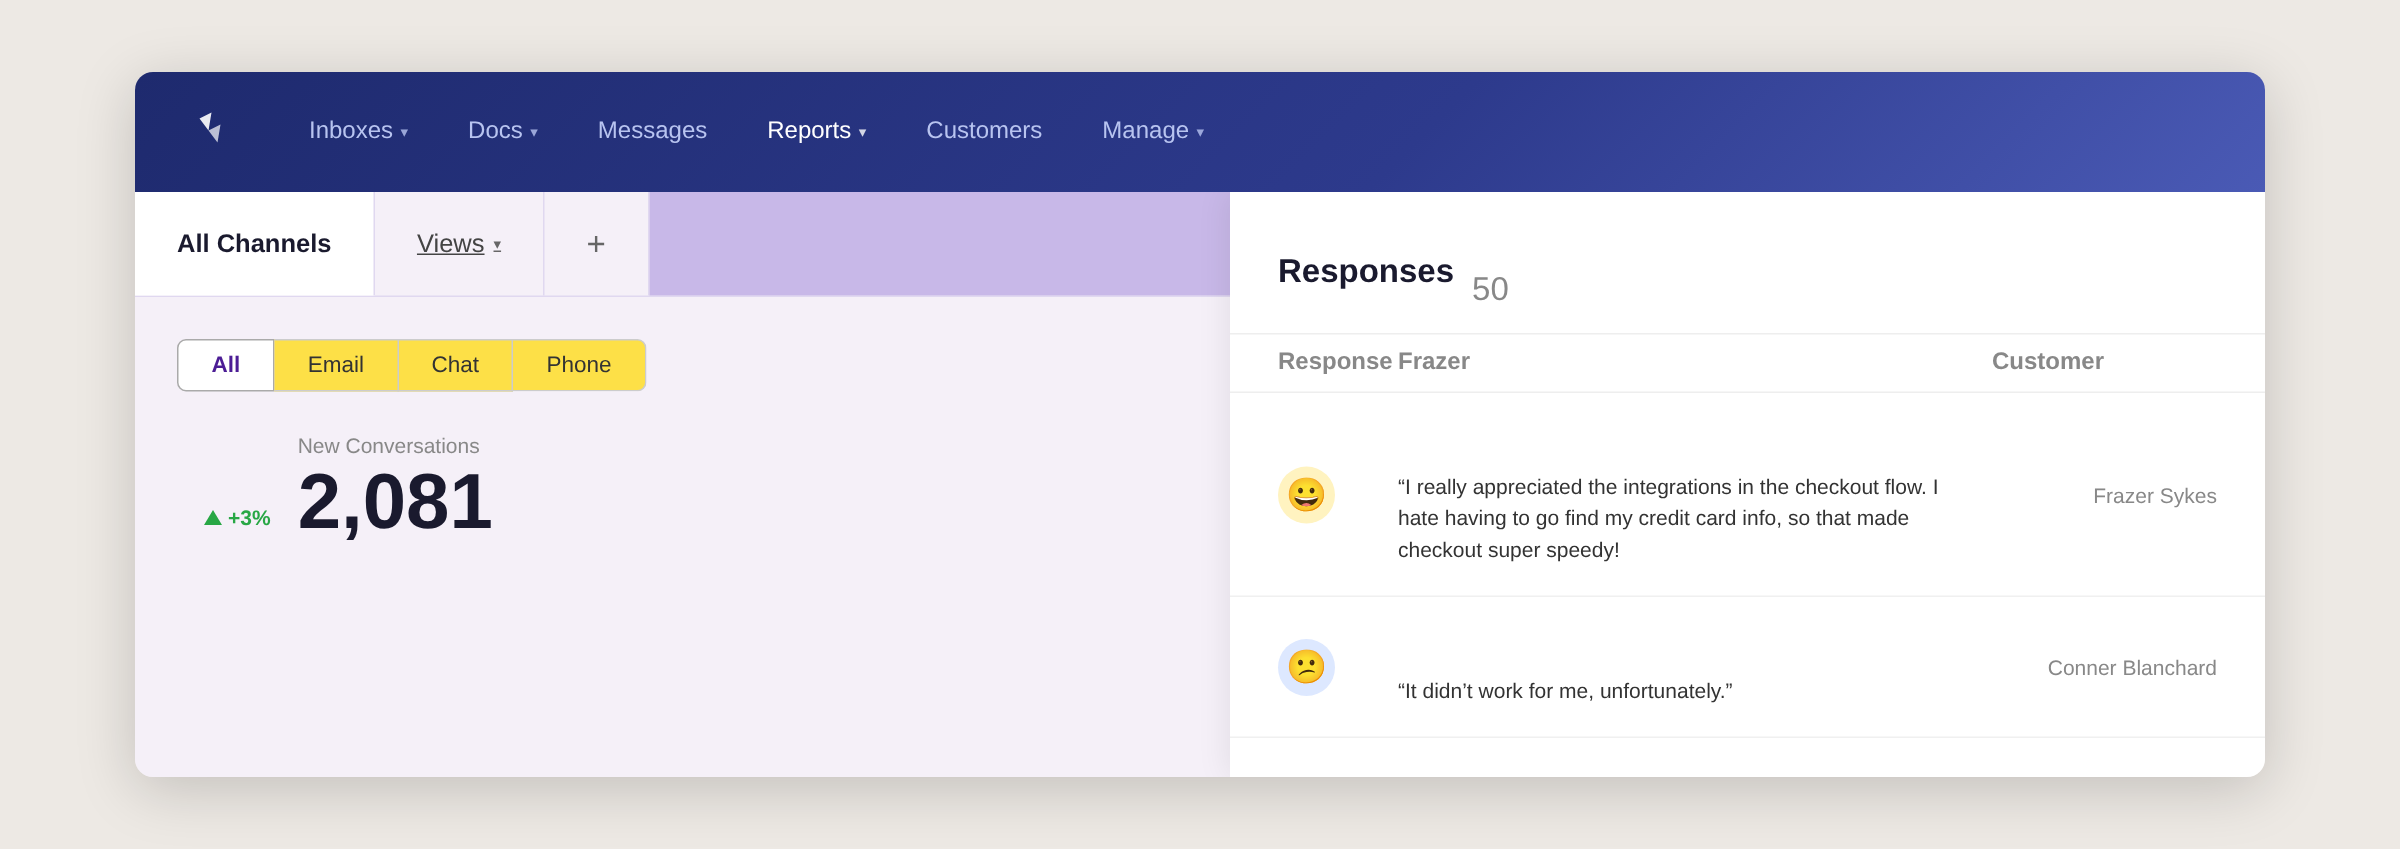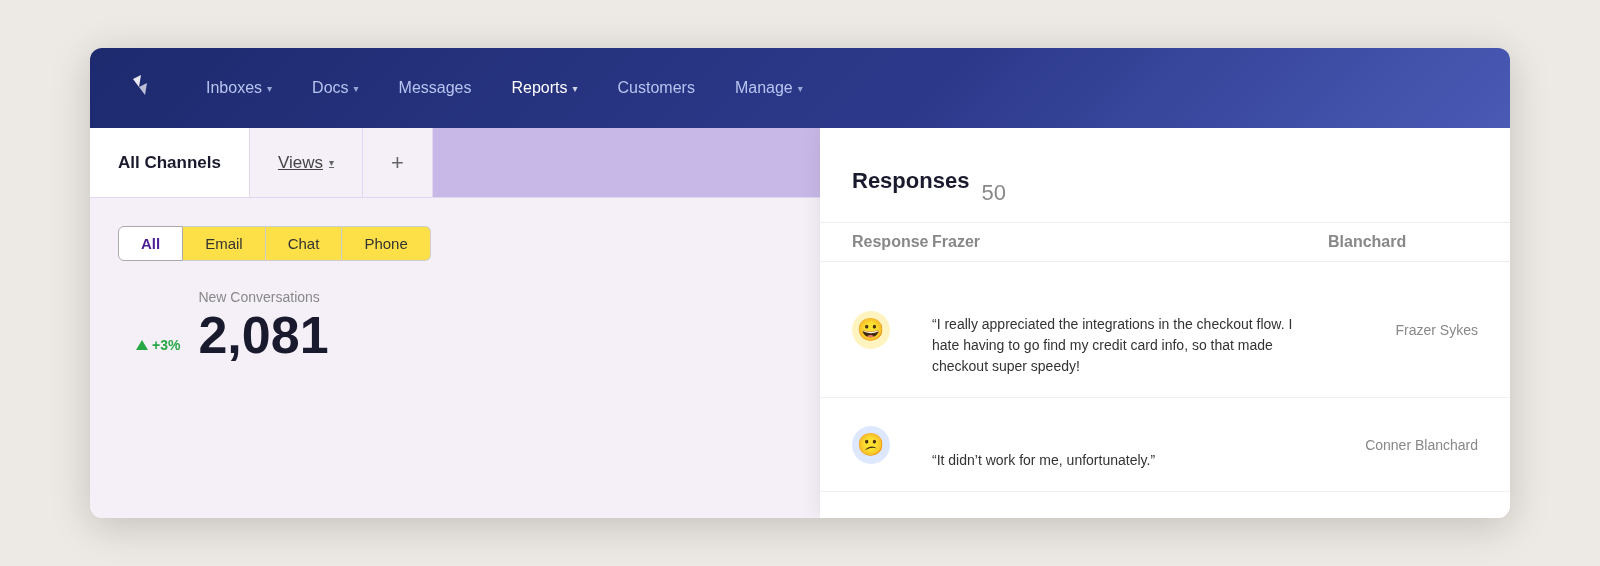--- a/index.html
+++ b/index.html
@@ -380,21 +380,21 @@
     <div class="right-panel">
 
       <div class="responses-header">
         <span class="responses-title">Responses</span>
         <span class="responses-count">50</span>
       </div>
 
       <div class="table-header">
         <div class="table-header-cell">Response</div>
         <div class="table-header-cell">Frazer</div>
-        <div class="table-header-cell">Blanchard</div>
+        <div class="table-header-cell">Customer</div>
       </div>
 
       <div class="table-row">
         <div class="emoji-cell">
           <div class="emoji-icon" style="background:#fff3c0;">😀</div>
         </div>
         <div class="comment-text">“I really appreciated the integrations in the checkout flow. I hate having to go find my credit card info, so that made checkout super speedy!</div>
         <div class="customer-name">Frazer Sykes</div>
       </div>
 

